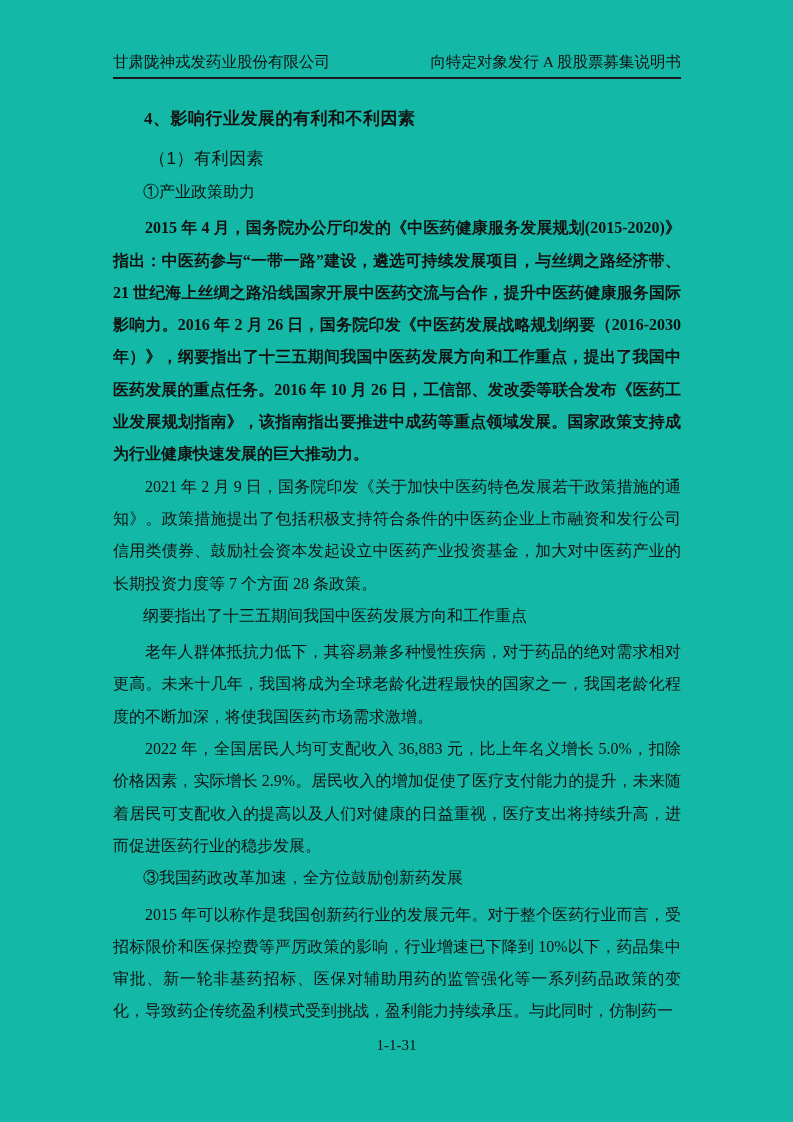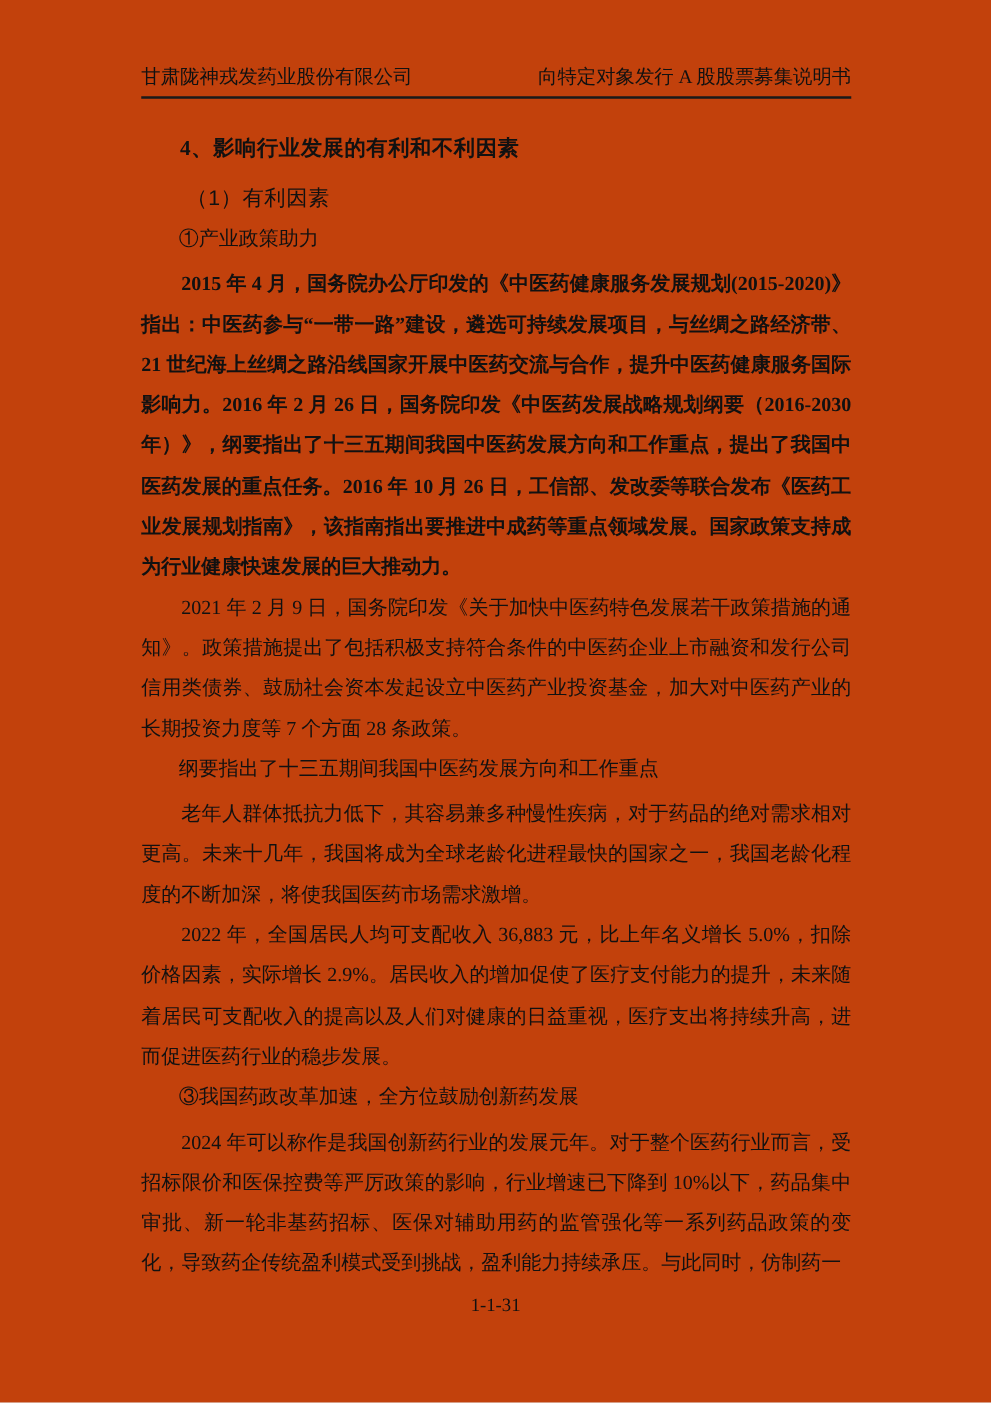--- a/index.html
+++ b/index.html
@@ -5,21 +5,21 @@
   html, body {
     margin: 0;
     padding: 0;
     background: #e8e8e8;
   }
   .page {
     position: relative;
     width: 793px;
     height: 1122px;
     margin: 0 auto;
-    background: #c2410c;
+    background: #14b8a6;
     color: #111111;
     font-family: "Liberation Serif", "DejaVu Serif", serif;
     overflow: hidden;
   }
   
   .page-header {
     position: absolute;
     top: 52px;
     left: 113px;
     right: 112px;
@@ -103,20 +103,20 @@
 
     <p class="sub">①产业政策助力</p>
     <p class="para first">2015 年 4 月，国务院办公厅印发的《中医药健康服务发展规划(2015-2020)》指出：中医药参与“一带一路”建设，遴选可持续发展项目，与丝绸之路经济带、21 世纪海上丝绸之路沿线国家开展中医药交流与合作，提升中医药健康服务国际影响力。2016 年 2 月 26 日，国务院印发《中医药发展战略规划纲要（2016-2030 年）》，纲要指出了十三五期间我国中医药发展方向和工作重点，提出了我国中医药发展的重点任务。2016 年 10 月 26 日，工信部、发改委等联合发布《医药工业发展规划指南》，该指南指出要推进中成药等重点领域发展。国家政策支持成为行业健康快速发展的巨大推动力。</p>
     <p class="para">2021 年 2 月 9 日，国务院印发《关于加快中医药特色发展若干政策措施的通知》。政策措施提出了包括积极支持符合条件的中医药企业上市融资和发行公司信用类债券、鼓励社会资本发起设立中医药产业投资基金，加大对中医药产业的长期投资力度等 7 个方面 28 条政策。</p>
 
     <p class="sub">纲要指出了十三五期间我国中医药发展方向和工作重点</p>
     <p class="para">老年人群体抵抗力低下，其容易兼多种慢性疾病，对于药品的绝对需求相对更高。未来十几年，我国将成为全球老龄化进程最快的国家之一，我国老龄化程度的不断加深，将使我国医药市场需求激增。</p>
     <p class="para">2022 年，全国居民人均可支配收入 36,883 元，比上年名义增长 5.0%，扣除价格因素，实际增长 2.9%。居民收入的增加促使了医疗支付能力的提升，未来随着居民可支配收入的提高以及人们对健康的日益重视，医疗支出将持续升高，进而促进医药行业的稳步发展。</p>
 
     <p class="sub">③我国药政改革加速，全方位鼓励创新药发展</p>
-    <p class="para">2024 年可以称作是我国创新药行业的发展元年。对于整个医药行业而言，受招标限价和医保控费等严厉政策的影响，行业增速已下降到 10%以下，药品集中审批、新一轮非基药招标、医保对辅助用药的监管强化等一系列药品政策的变化，导致药企传统盈利模式受到挑战，盈利能力持续承压。与此同时，仿制药一</p>
+    <p class="para">2015 年可以称作是我国创新药行业的发展元年。对于整个医药行业而言，受招标限价和医保控费等严厉政策的影响，行业增速已下降到 10%以下，药品集中审批、新一轮非基药招标、医保对辅助用药的监管强化等一系列药品政策的变化，导致药企传统盈利模式受到挑战，盈利能力持续承压。与此同时，仿制药一</p>
   </div>
 
   <div class="page-footer">
     <span>1-1-31</span>
   </div>
 
 </div>
 
 </body></html>

